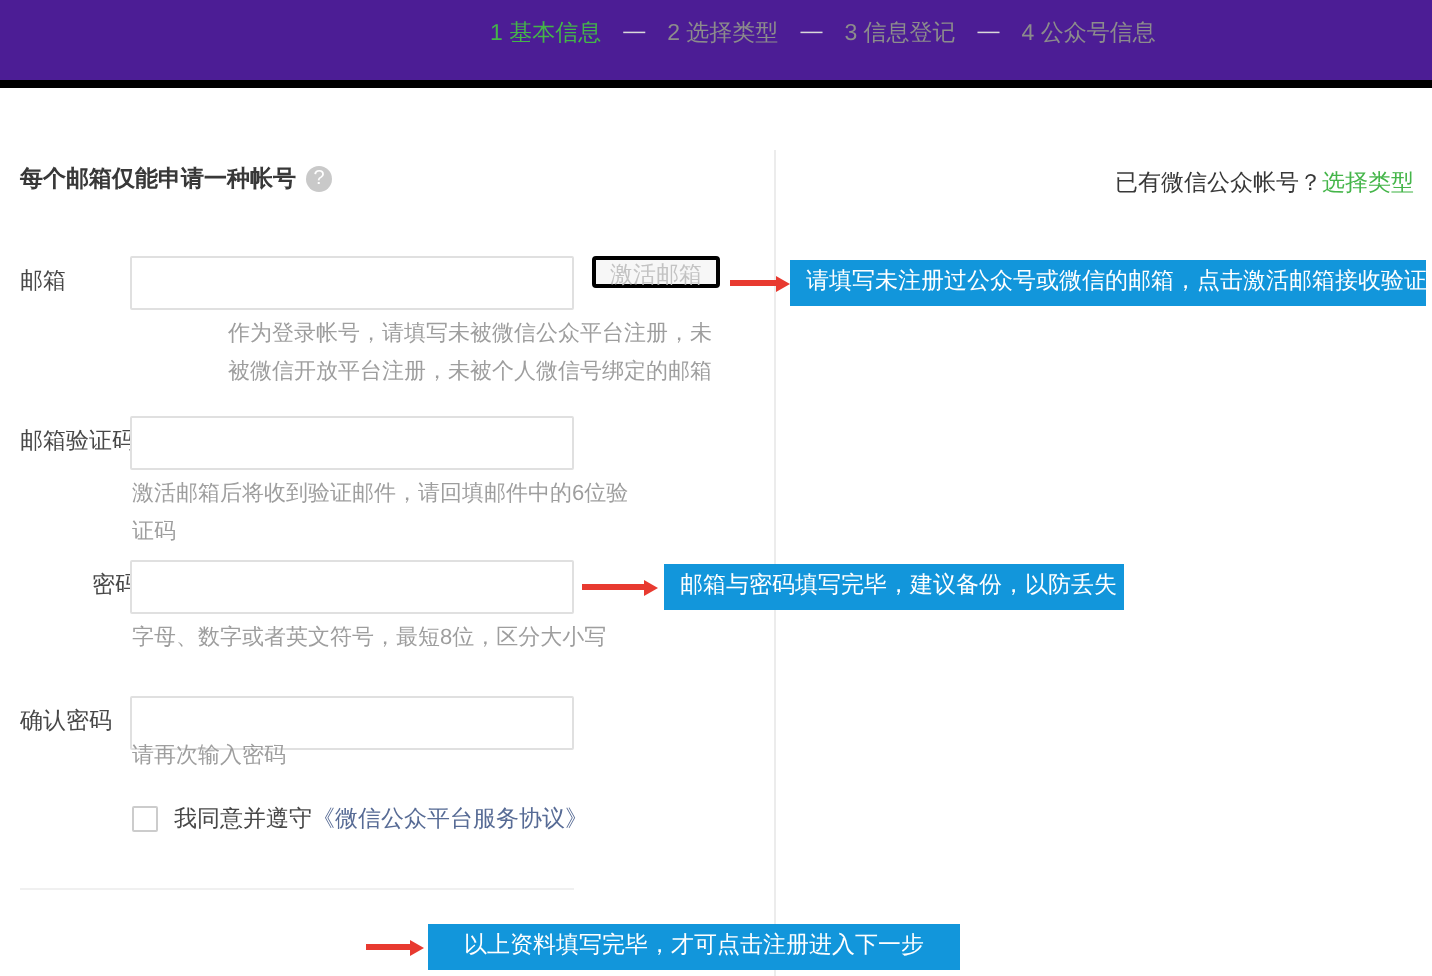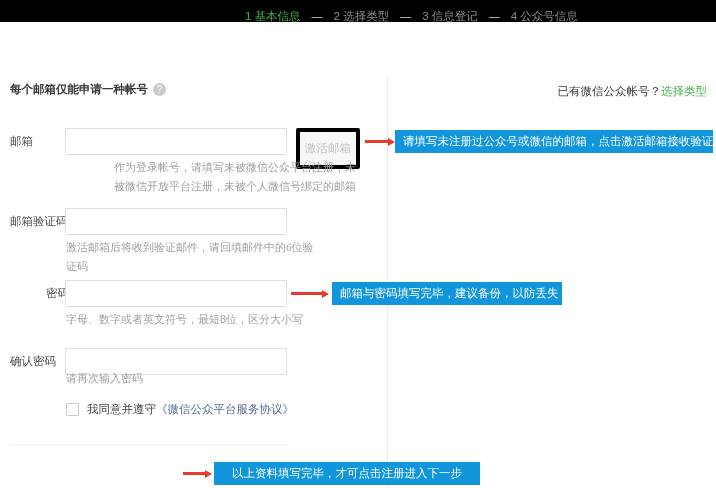--- a/index.html
+++ b/index.html
@@ -2,37 +2,37 @@
 <html><head>
 <meta charset="utf-8">
 <style>
   * { margin:0; padding:0; box-sizing:border-box; }
   html,body { background:#fff; }
   .page {
     position:relative; width:716px; height:488px; background:#ffffff;
     font-family:"Liberation Sans", sans-serif; overflow:hidden;
   }
   
-  .header { position:absolute; top:0; left:0; right:0; height:22px; border-bottom:1px solid #000000; background:#000000; }
+  .header { position:absolute; top:0; left:0; right:0; height:44px; border-bottom:4px solid #000000; background:#4c1d95; }
   .steps { position:absolute; left:245px; top:0; height:32px; display:flex; align-items:center; gap:11px; font-size:11.5px; white-space:nowrap; }
   .step { color:#8c8c8c; }
   .step.active { color:#44b549; }
   .sep { color:#d9d9d9; font-size:11px; }
 
   
   .note-row { position:absolute; left:10px; top:82px; display:flex; align-items:center; gap:5px; font-size:11.5px; color:#383838; font-weight:bold; }
   .help-icon { width:13px; height:13px; border-radius:50%; background:#c9c9c9; color:#fff; font-size:10px; line-height:13px; text-align:center; font-weight:normal; cursor:pointer; }
   .login-row { position:absolute; right:9px; top:84px; font-size:11.5px; color:#383838; white-space:nowrap; }
   .login-link { color:#44b549; text-decoration:none; cursor:pointer; }
 
   
   .field-label { position:absolute; left:10px; width:56px; height:27px; line-height:27px; font-size:11.5px; color:#484848; white-space:nowrap; }
   .tx-input { position:absolute; left:65px; width:222px; height:27px; border:1px solid #e0e0e0; background:#fff; font-size:12px; padding:0 6px; border-radius:1px; font-family:"Liberation Sans",sans-serif; }
   .helper { position:absolute; left:66px; width:250px; font-size:11px; color:#9e9e9e; line-height:19px; }
-  .activate-btn { position:absolute; left:296px; top:128px; width:64px; height:41px; background:#f7f7f7; border:4px solid #000000; border-radius:2px; color:#c3c3c3; font-size:11.5px; cursor:pointer; font-family:"Liberation Sans",sans-serif; }
+  .activate-btn { position:absolute; left:296px; top:128px; width:64px; height:16px; background:#f7f7f7; border:2px solid #000000; border-radius:2px; color:#c3c3c3; font-size:11.5px; cursor:pointer; font-family:"Liberation Sans",sans-serif; }
   .agreement { position:absolute; left:66px; top:402px; display:flex; align-items:center; gap:8px; font-size:11.5px; color:#484848; }
   .checkbox { width:13px; height:13px; border:1px solid #cccccc; background:#fff; border-radius:1px; cursor:pointer; }
   .agreement-link { color:#576b95; text-decoration:none; cursor:pointer; }
   .submit-btn { position:absolute; left:110px; top:461px; width:68px; height:25px; background:#f2f2f2; border:1px solid #e3e3e3; border-radius:2px; color:#b8b8b8; font-size:11.5px; cursor:pointer; font-family:"Liberation Sans",sans-serif; }
 
   
   .vdivider { position:absolute; left:387px; top:75px; bottom:0; width:1px; background:#ececec; }
   .hdivider { position:absolute; left:10px; top:444px; width:277px; height:1px; background:#f0f0f0; }
 
   
@@ -78,21 +78,21 @@
     <span>已有微信公众帐号？</span><a class="login-link">选择类型</a>
   </div>
 
   <div class="field-label" style="top:128px;">邮箱</div>
   <input class="tx-input" style="top: 128px;" type="text" value="">
   <button class="activate-btn">激活邮箱</button>
   <div class="helper" style="top:158px;margin-left:48px;">作为登录帐号，请填写未被微信公众平台注册，未被微信开放平台注册，未被个人微信号绑定的邮箱</div>
 
   <div class="field-label" style="top:208px;">邮箱验证码</div>
   <input class="tx-input" style="top: 208px;" type="text" value="">
-  <div class="helper" style="top:238px;font-family:Liberation Serif, serif;">激活邮箱后将收到验证邮件，请回填邮件中的6位验证码</div>
+  <div class="helper" style="top:238px;">激活邮箱后将收到验证邮件，请回填邮件中的6位验证码</div>
 
   <div class="field-label" style="top:280px;margin-left:36px;">密码</div>
   <input class="tx-input" style="top: 280px;" type="password" value="">
   <div class="helper" style="top:310px;">字母、数字或者英文符号，最短8位，区分大小写</div>
 
   <div class="field-label" style="top:348px;">确认密码</div>
   <input class="tx-input" style="top: 348px;" type="password" value="">
   <div class="helper" style="top:369px;">请再次输入密码</div>
 
   <div class="agreement">

